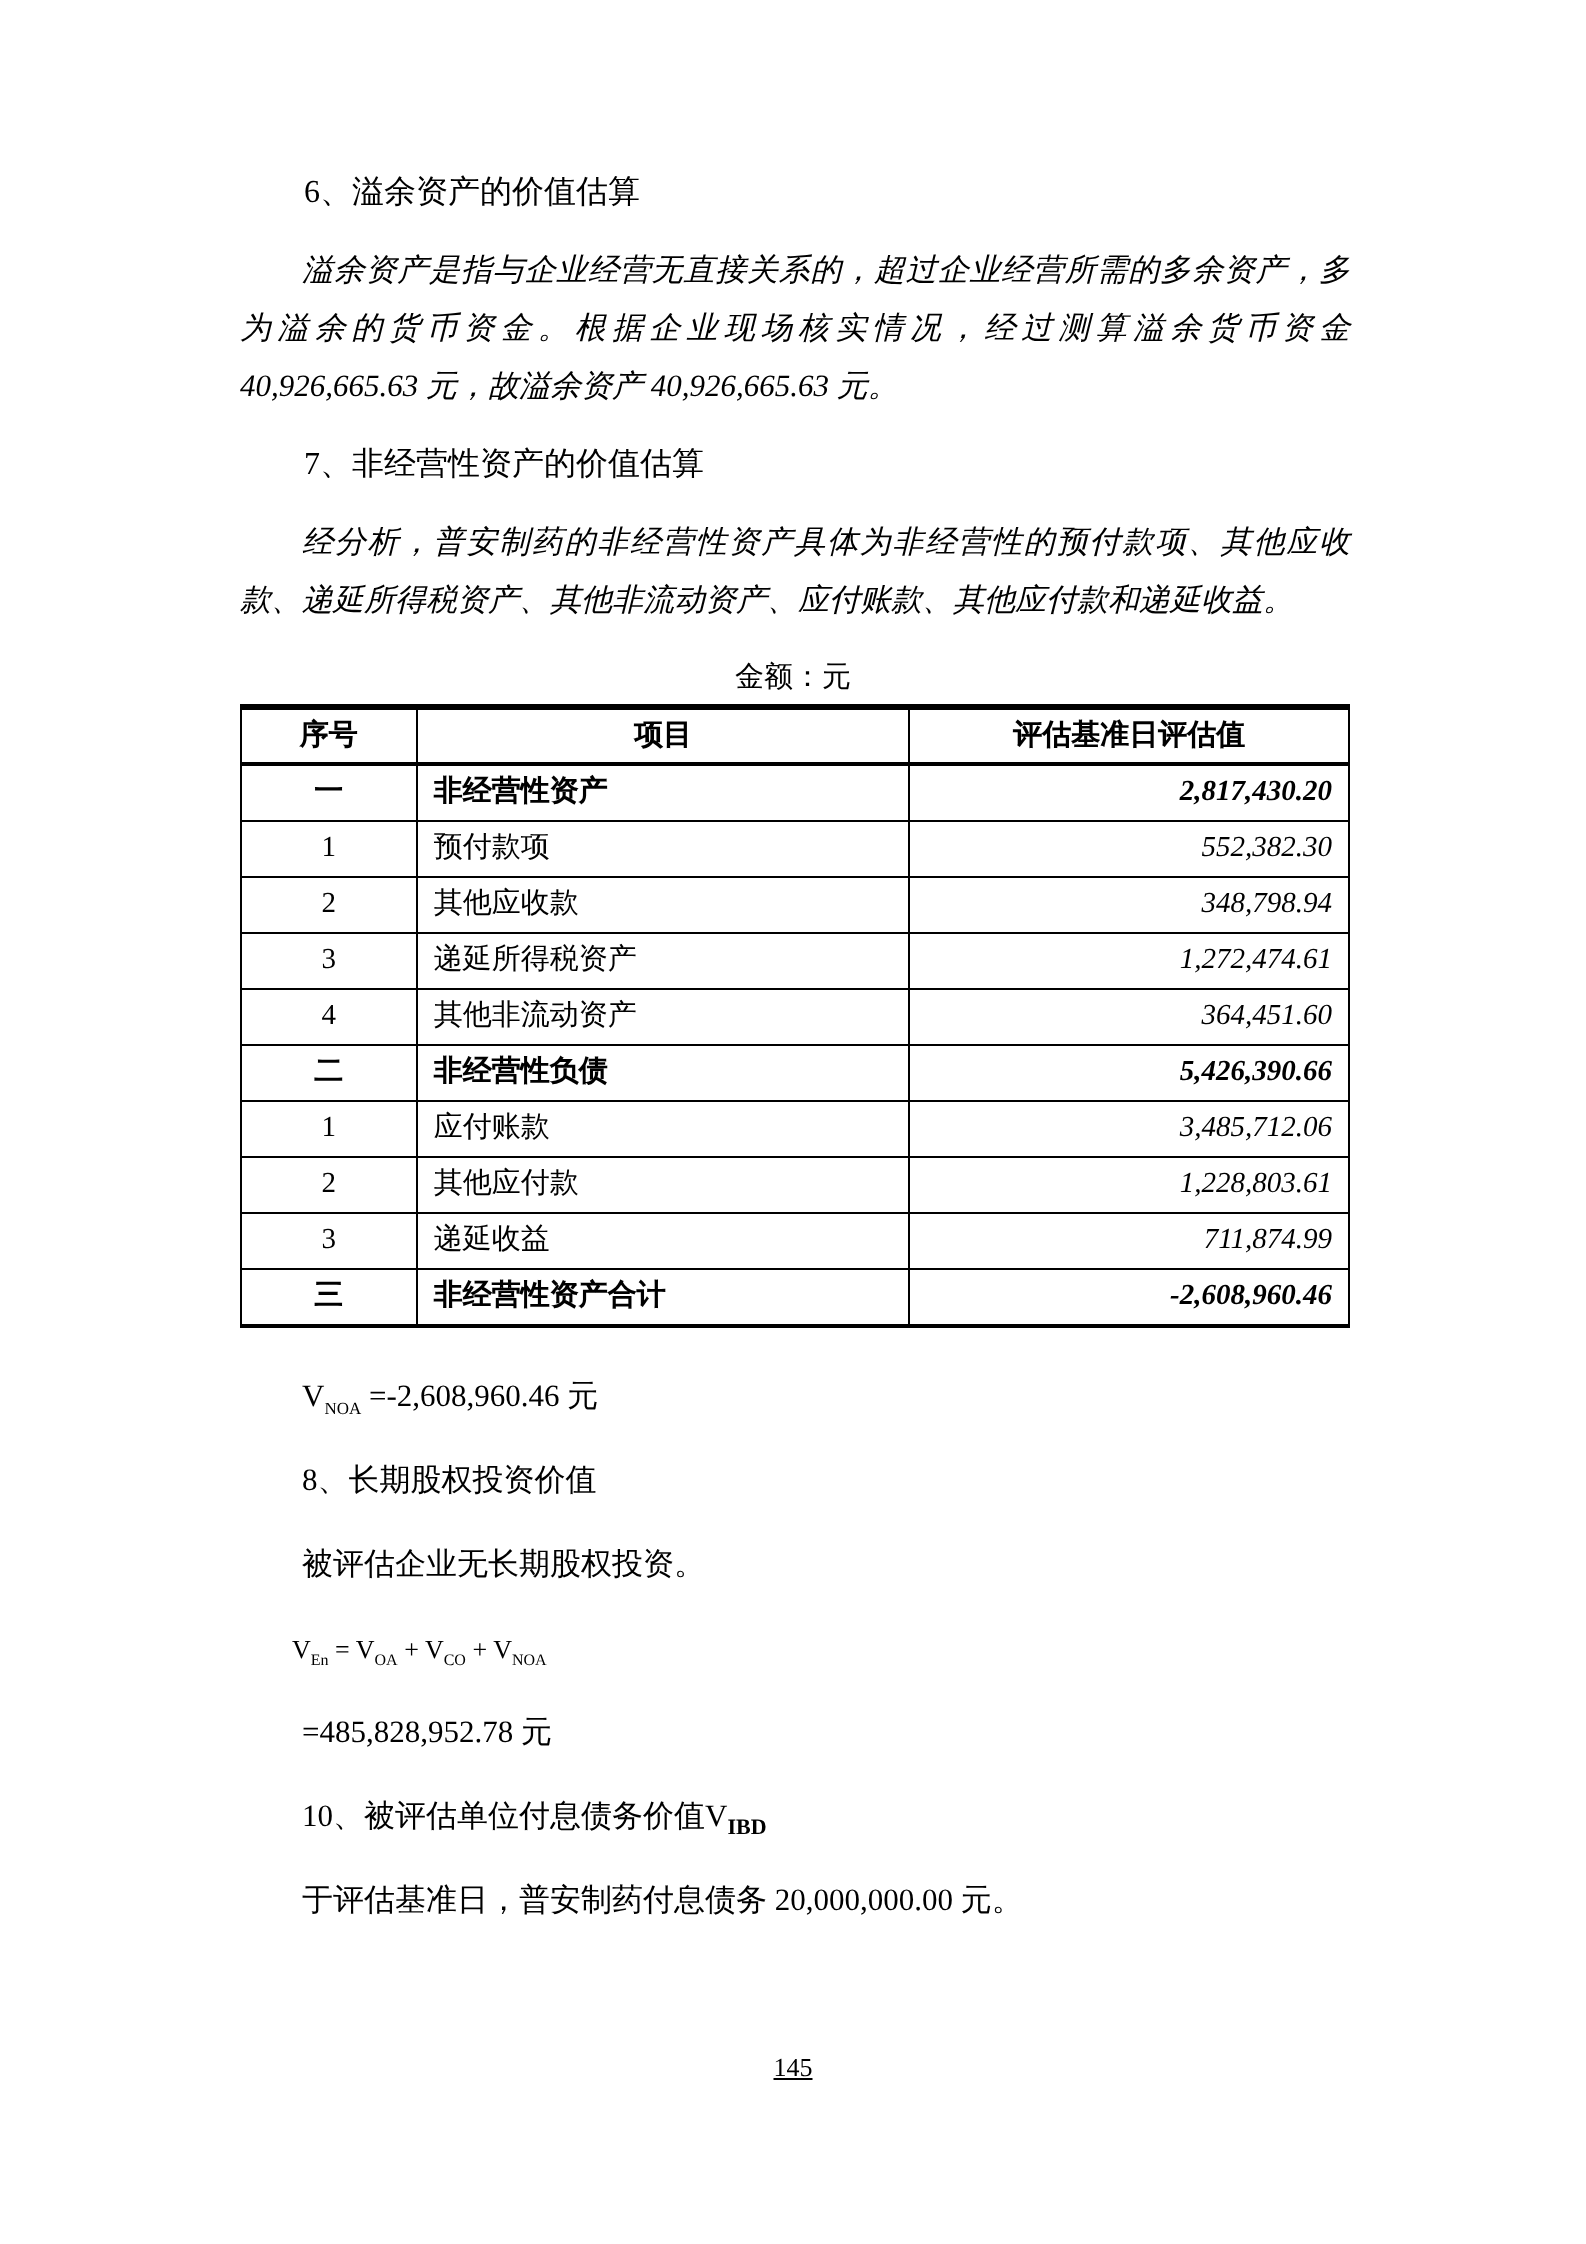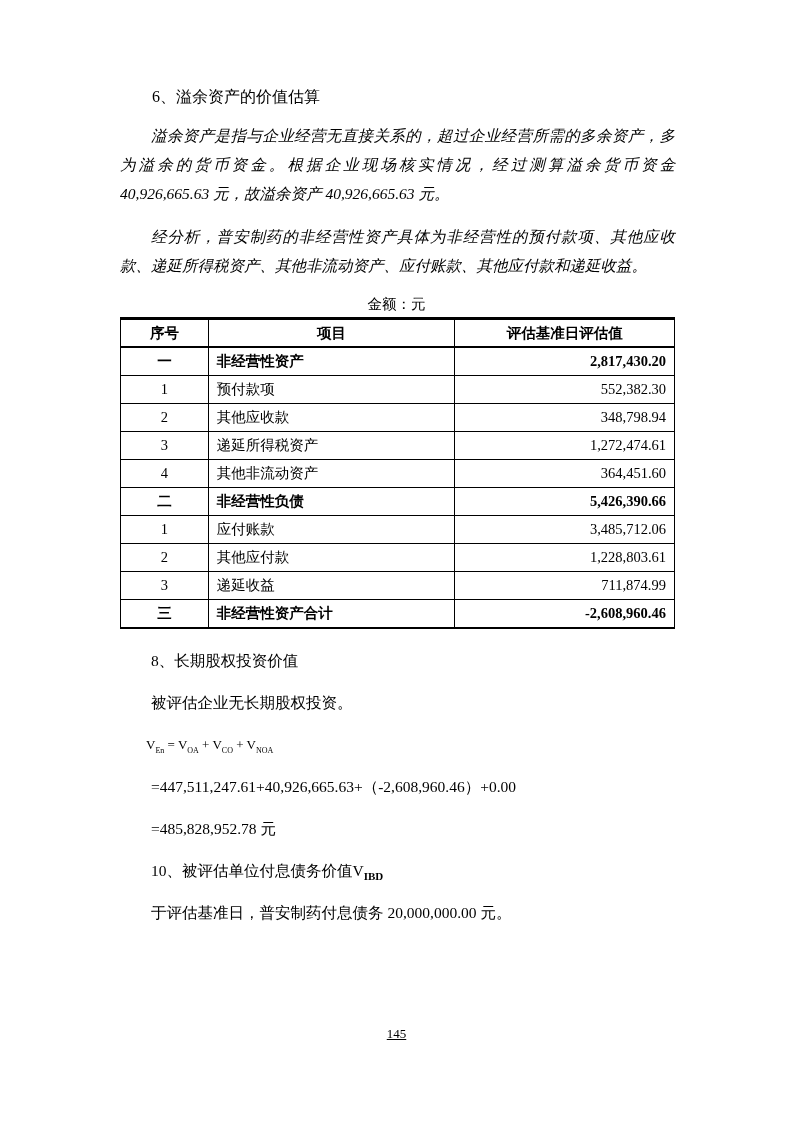--- a/index.html
+++ b/index.html
@@ -59,21 +59,21 @@
     padding: 4px 6px;
     line-height: 18px;
   }
   table.val-table td {
     border: 1px solid #000;
     padding: 4px 8px;
     line-height: 19px;
   }
   table.val-table td.cell-no { text-align: center; }
   table.val-table td.cell-item { text-align: left; }
-  table.val-table td.cell-value { text-align: right; }
+  table.val-table td.cell-value { text-align: right; font-style: italic; }
   tr.section-row td {
     font-weight: bold;
     border-top: 1.5px solid #000;
     border-bottom: 1.5px solid #000;
   }
   .line {
     font-size: 15.5px;
     line-height: 21px;
     margin: 21px 0 0 0;
     text-indent: 2em;
@@ -102,20 +102,21 @@
 </style>
 </head>
 <body>
 
 <div class="page">
   <div class="content">
 
     <h3 class="heading">6、溢余资产的价值估算</h3>
     <p class="para">溢余资产是指与企业经营无直接关系的，超过企业经营所需的多余资产，多为溢余的货币资金。根据企业现场核实情况，经过测算溢余货币资金 40,926,665.63 元，故溢余资产 40,926,665.63 元。</p>
 
+    <h3 class="heading">7、非经营性资产的价值估算</h3>
     <p class="para">经分析，普安制药的非经营性资产具体为非经营性的预付款项、其他应收款、递延所得税资产、其他非流动资产、应付账款、其他应付款和递延收益。</p>
 
     <div class="unit-label">金额：元</div>
 
     <table class="val-table">
       <colgroup>
           <col class="c1">
           <col class="c2">
           <col class="c3">
         </colgroup>
@@ -173,28 +174,28 @@
           <td class="cell-value">711,874.99</td>
         </tr>
         <tr class="section-row">
           <td class="cell-no">三</td>
           <td class="cell-item">非经营性资产合计</td>
           <td class="cell-value">-2,608,960.46</td>
         </tr>
       </tbody>
     </table>
 
+    <p class="line formula first-after-table"><span>V</span><sub>NOA</sub> <span>=-2,608,960.46 元</span></p>
 
     <h3 class="line heading" style="margin-top:21px; text-indent:2em;">8、长期股权投资价值</h3>
     <p class="line">被评估企业无长期股权投资。</p>
 
 
     <p class="line formula small"><span>V</span><sub>En</sub> <span>= V</span><sub>OA</sub> <span>+ V</span><sub>CO</sub> <span>+ V</span><sub>NOA</sub></p>
 
-    <p class="line">=447,511,247.61+40,926,665.63+（-2,608,960.46）+0.00</p>
     <p class="line">=485,828,952.78 元</p>
 
     <h3 class="line heading" style="margin-top:21px; text-indent:2em;"><span>10、被评估单位付息债务价值V</span><sub class="h10sub">IBD</sub></h3>
 
     <p class="line">于评估基准日，普安制药付息债务 20,000,000.00 元。</p>
 
   </div>
 
   <div class="page-number">145</div>
 </div>

